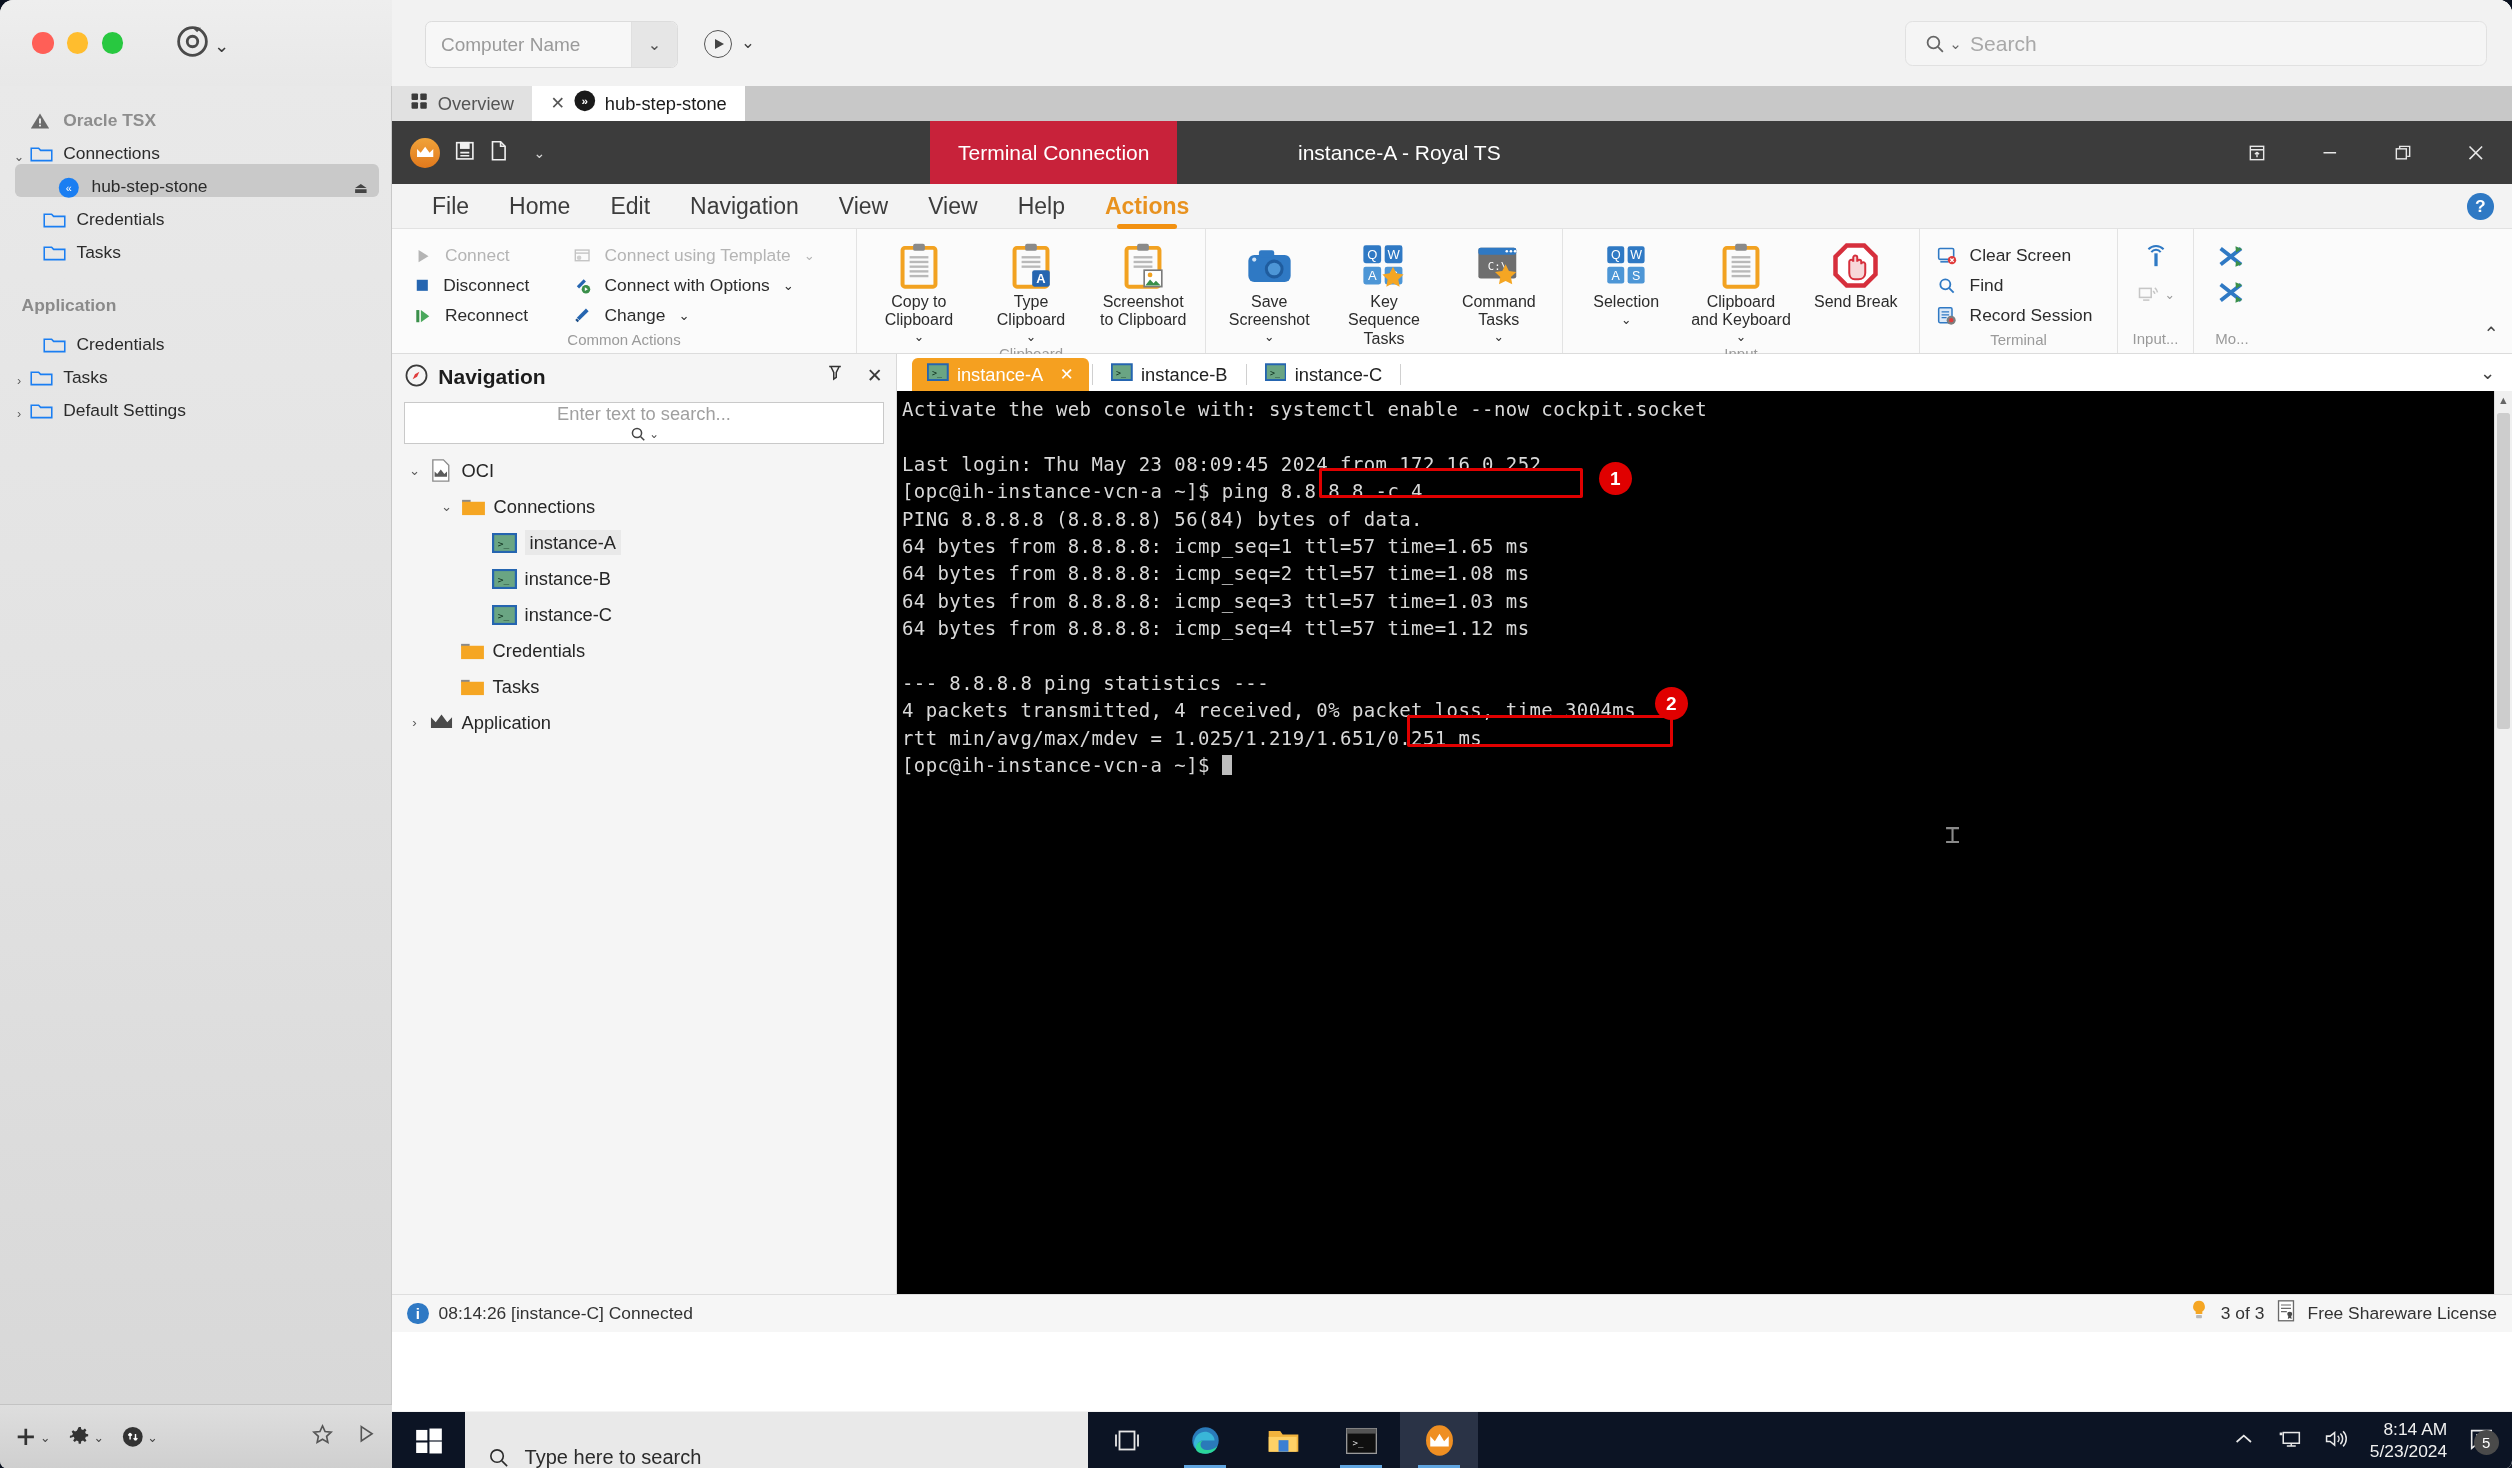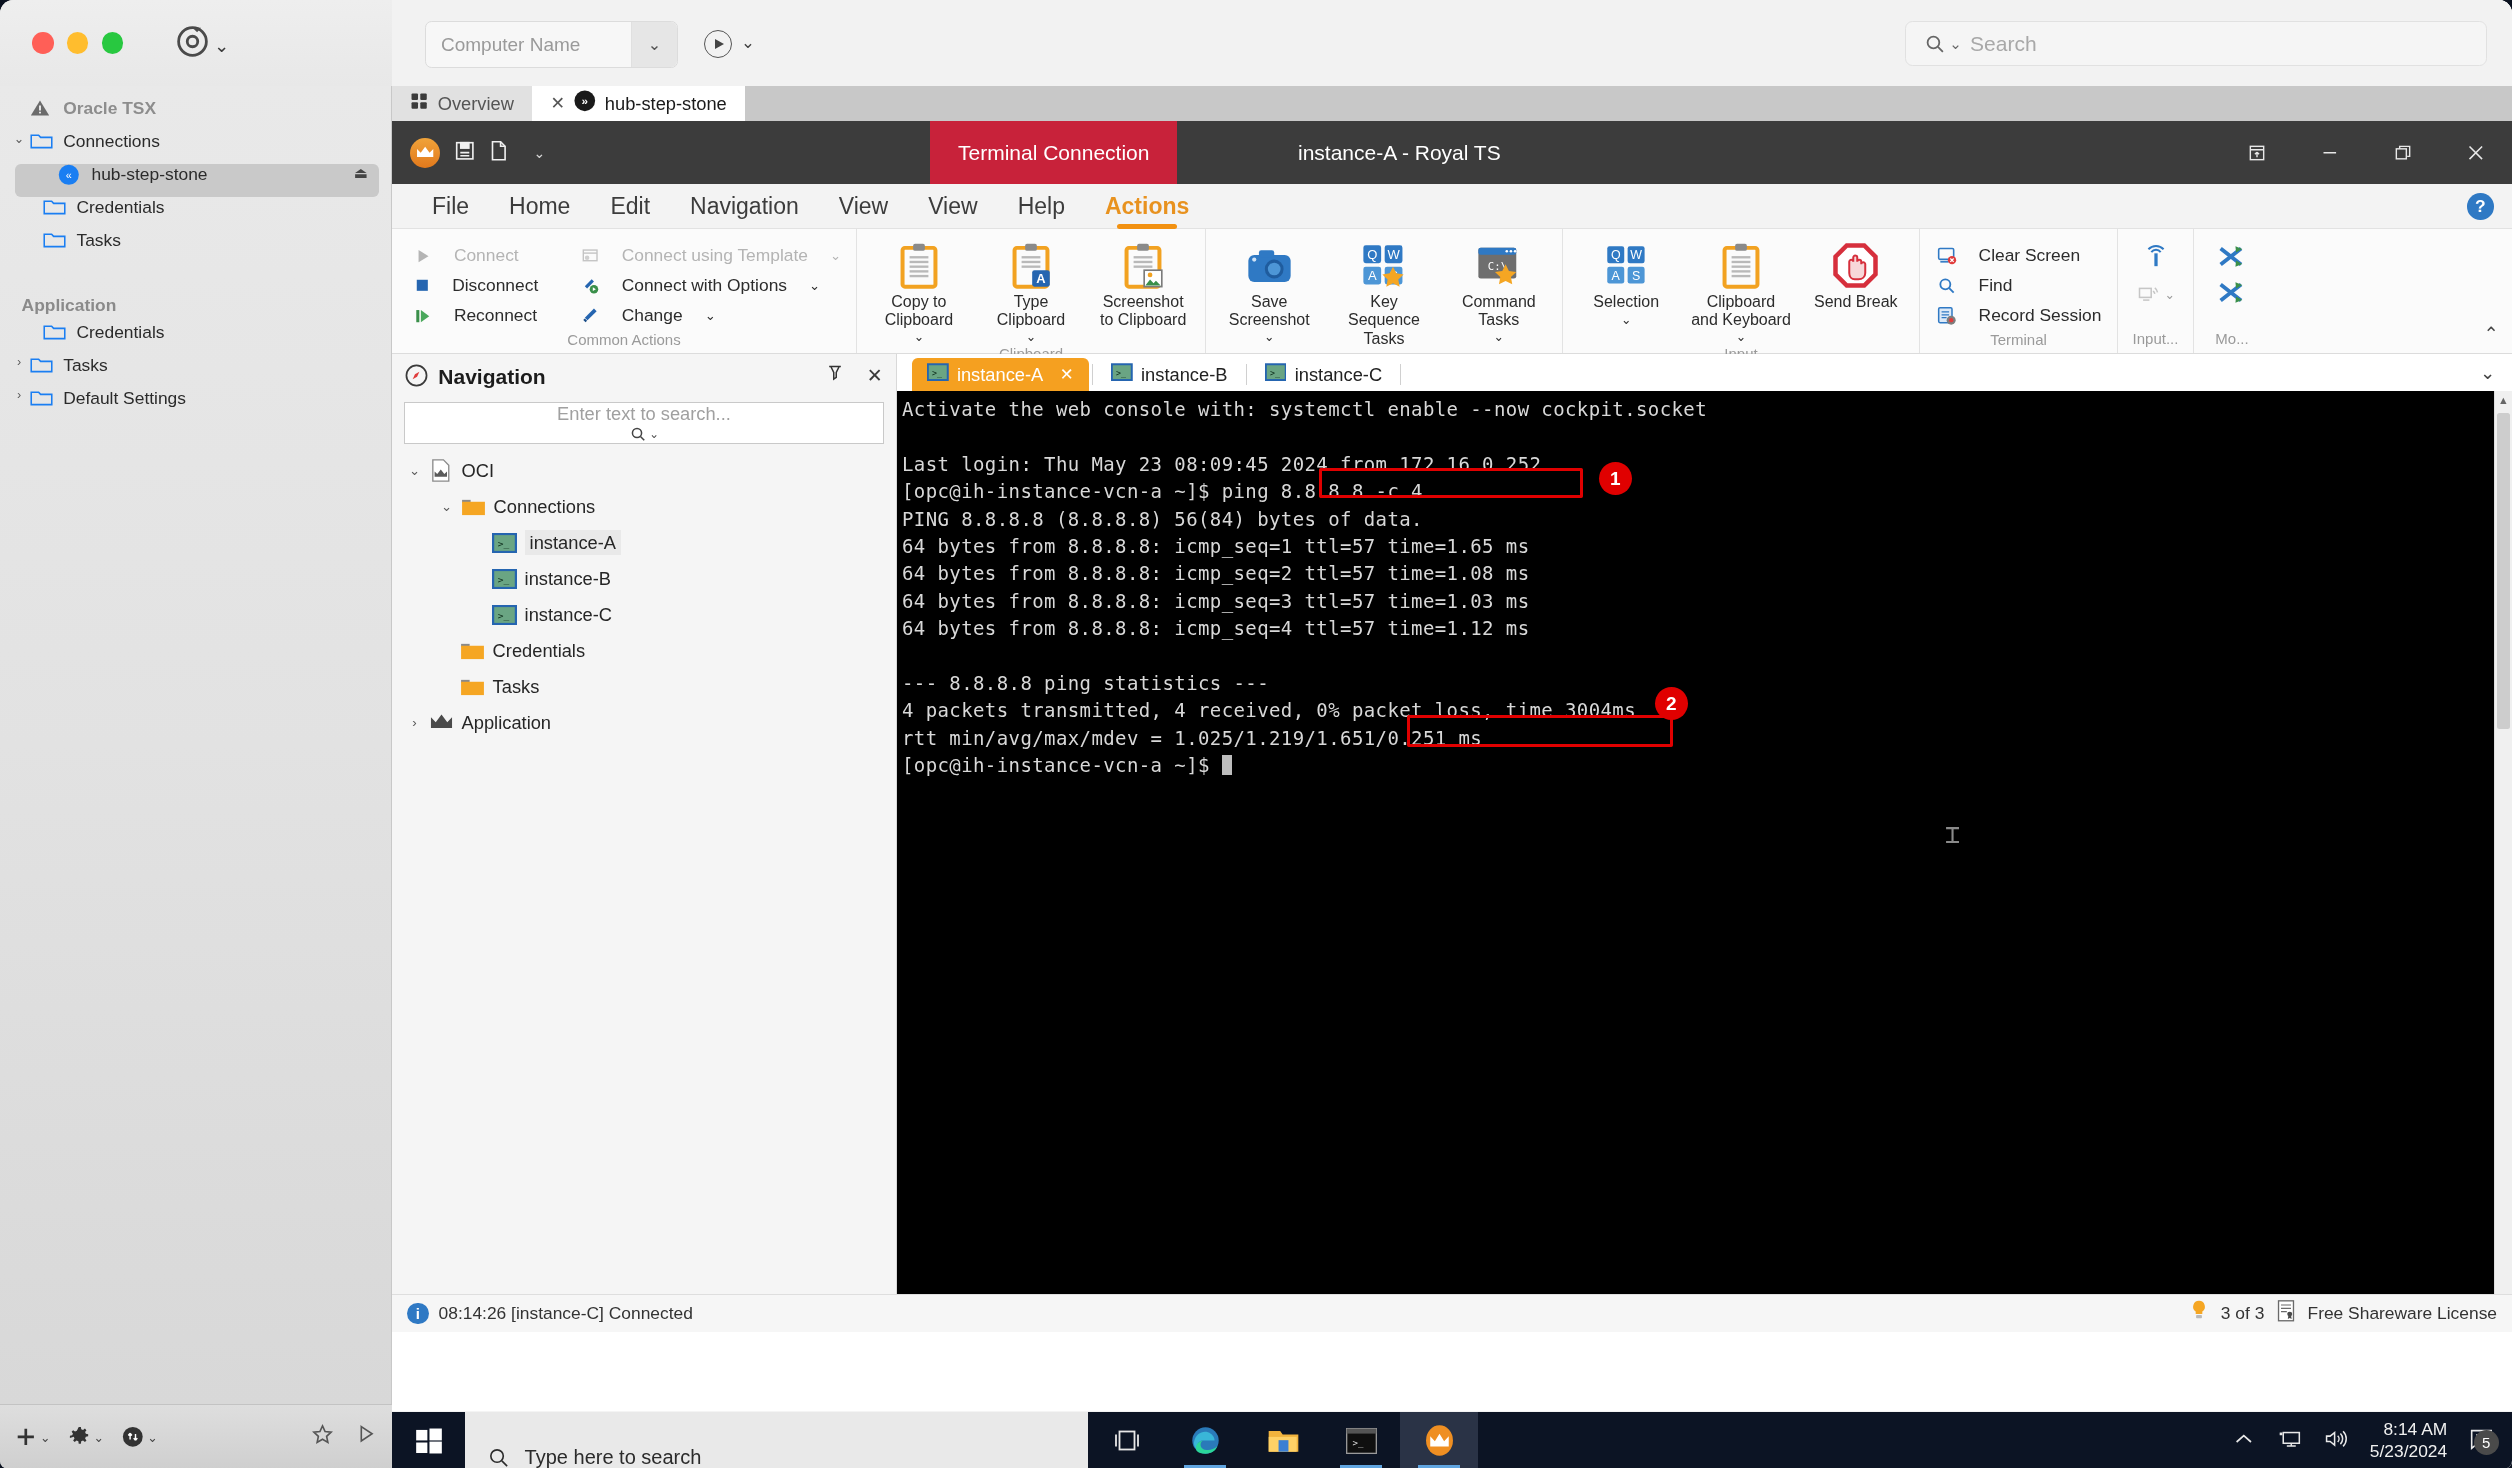--- a/index.html
+++ b/index.html
@@ -39,21 +39,21 @@
   
   #mac-sidebar {
     position:absolute; left:0; top:86px; width:392px; height:1318px;
     background: linear-gradient(180deg,#e9e9e9 0%,#e2e2e2 50%,#d8d8d8 100%);
     border-right: 0.8px solid #c8c8c8;
   }
   .sb-group-title {
     font-size:17.4px; color:#8a8a8a; font-weight:700; padding-left:21.6px;
   }
   .sb-row {
-    display:flex; align-items:flex-start; height:33px; padding-left:8.3px;
+    display:flex; align-items:flex-end; height:33px; padding-left:8.3px;
     font-size:17.4px; color:#2b2b2b; position:relative;
   }
   .sb-row.selected {
     background:#c9c9c9; border-radius:5.8px; margin:0 11.6px 0 15px; padding-left:0;
   }
   .sb-caret { width:21.6px; text-align:center; font-size:12.5px; color:#5a5a5a; flex:0 0 21.6px;}
   .sb-folder { width:25px; height:20px; flex:0 0 25px; margin-right:8.3px;}
   .eject-icon { position:absolute; right:11.6px; font-size:15px; color:#444; }
 
   
@@ -160,21 +160,21 @@
 
   
   #rts-ribbon {
     height:125px; background:#fbfbfb; display:flex; border-bottom:0.8px solid #dcdcdc; position:relative;
   }
   .rgroup { display:flex; flex-direction:column; border-right:0.8px solid #e3e3e3; position:relative; padding:5px 0 0 0; }
   .rgroup-body { display:flex; flex:1; align-items:flex-start; padding:5px 11.6px 0 11.6px; gap:3.3px;}
   .rgroup-label { text-align:center; font-size:15px; color:#9a9a9a; padding-bottom:5.8px; }
   .small-cmd-col { display:flex; flex-direction:column; justify-content:flex-start; padding-top:1.7px; }
   .small-cmd {
-    display:flex; align-items:center; gap:22px; font-size:17.4px; color:#2c2c2c;
+    display:flex; align-items:center; gap:13px; font-size:17.4px; color:#2c2c2c;
     height:30px; padding:0 10px; white-space:nowrap;
   }
   .small-cmd.disabled { color:#b4b4b4; }
   .big-btn {
     width:105px; display:flex; flex-direction:column; align-items:center; gap:3.3px;
     font-size:16px; color:#2c2c2c; text-align:center; line-height:1.18; padding-top:3.3px;
   }
   .big-btn .ic { height:47px; display:flex; align-items:flex-end; justify-content:center; }
   .vsep{ width:0.8px; background:#e5e5e5; margin:5px 8.3px 18.3px 8.3px;}
   .ribbon-collapse { position:absolute; right:13.3px; bottom:8.3px; font-size:18.3px; color:#444;}

